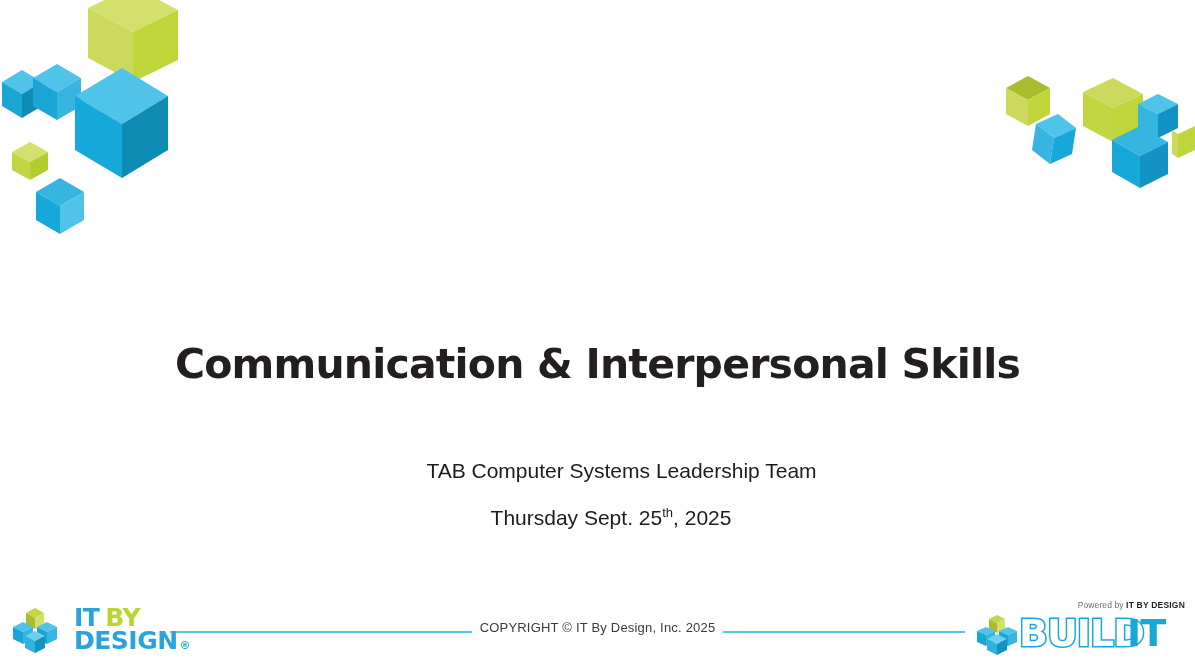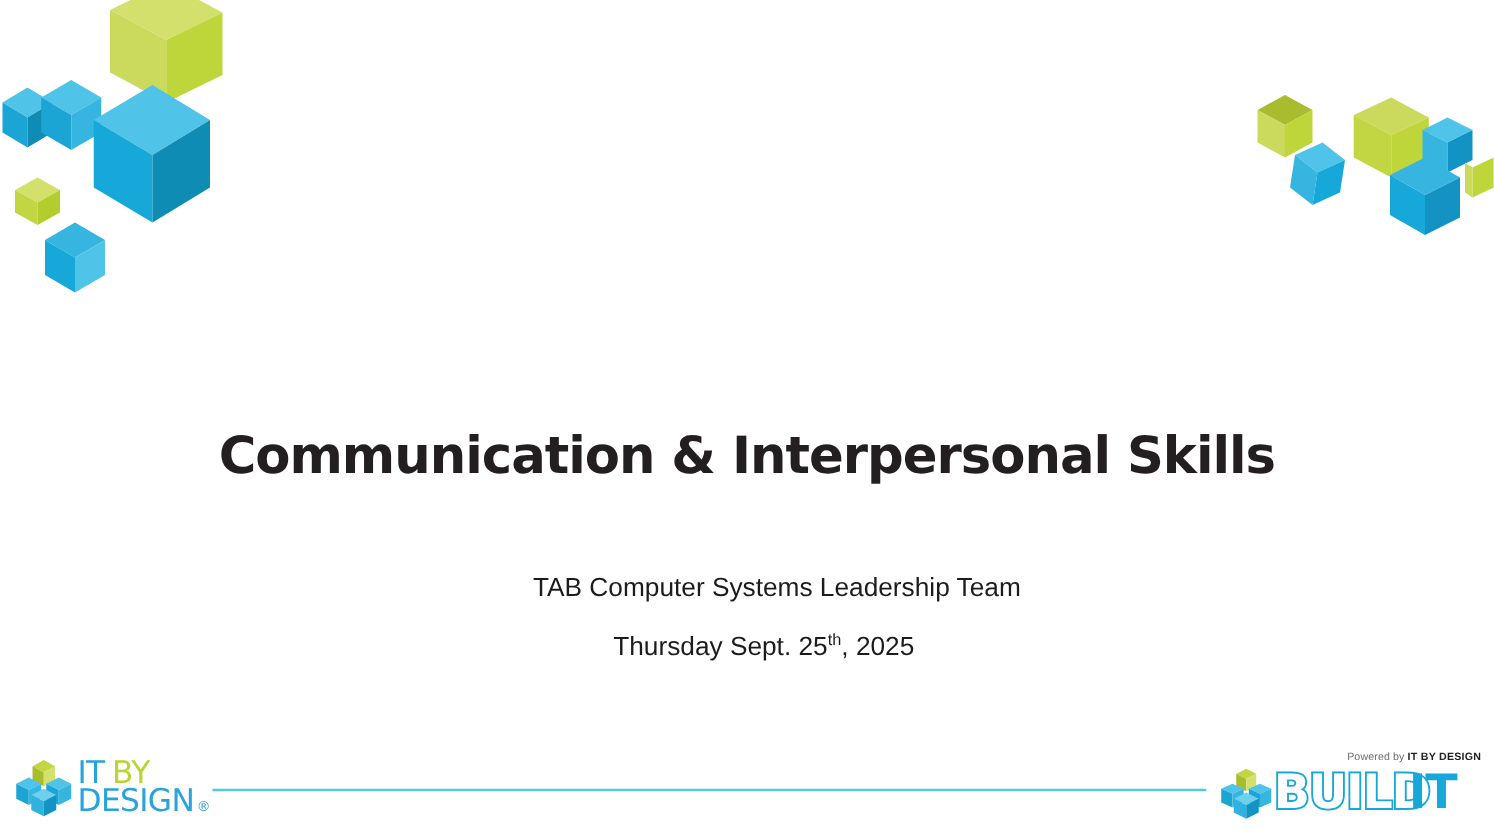--- a/index.html
+++ b/index.html
@@ -118,23 +118,23 @@
     position: absolute;
     left: 12px;
     top: 598px;
     width: 178px;
     height: 62px;
     display: flex;
     align-items: center;
   }
   .itbd-mark { width: 46px; height: 52px; flex: none; }
   .itbd-word {
-    margin-left: 4px;
+    margin-left: 16px;
     font-family: "DejaVu Sans", sans-serif;
-    font-weight: normal;
+    font-weight: bold;
     font-size: 25px;
     line-height: 0.92;
     letter-spacing: -0.5px;
   }
   .itbd-row1 .w-it { color: #29A3DC; }
   .itbd-row1 .w-by { color: #B9D433; margin-left: 6px; }
   .itbd-row2 { color: #29A3DC; white-space: nowrap; text-align: right; }
   .itbd-reg {
     font-size: 11px;
     color: #29A3DC;
@@ -262,20 +262,21 @@
   </div>
 
 
   <div class="subtitle">Communication &amp; Interpersonal Skills</div>
 
   <div class="presenter">TAB Computer Systems Leadership Team</div>
 
   <div class="event-date"><span>Thursday Sept. 25</span><sup>th</sup><span>, 2025</span></div>
 
   <div class="footer-rule"></div>
+  <div class="copyright"><span>COPYRIGHT © IT By Design, Inc. 2025</span></div>
 
   <div class="logo-itbd">
     <svg class="itbd-mark" viewBox="0 0 46 52" xmlns="http://www.w3.org/2000/svg">
 
       <g>
         <polygon points="14,10 23,5 32,10 23,15" fill="#C2D644"></polygon>
         <polygon points="14,10 23,15 23,26 14,21" fill="#A8BC2E"></polygon>
         <polygon points="23,15 32,10 32,21 23,26" fill="#D3E06B"></polygon>
       </g>
 

